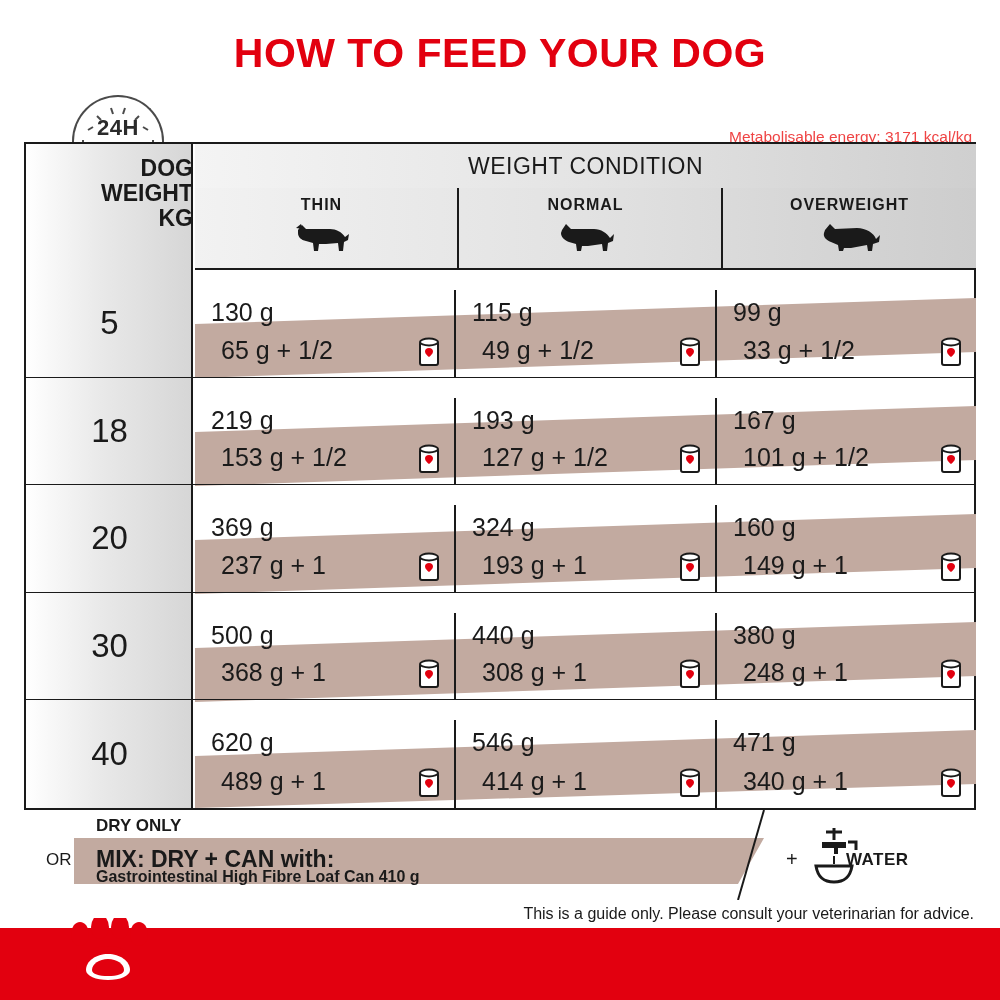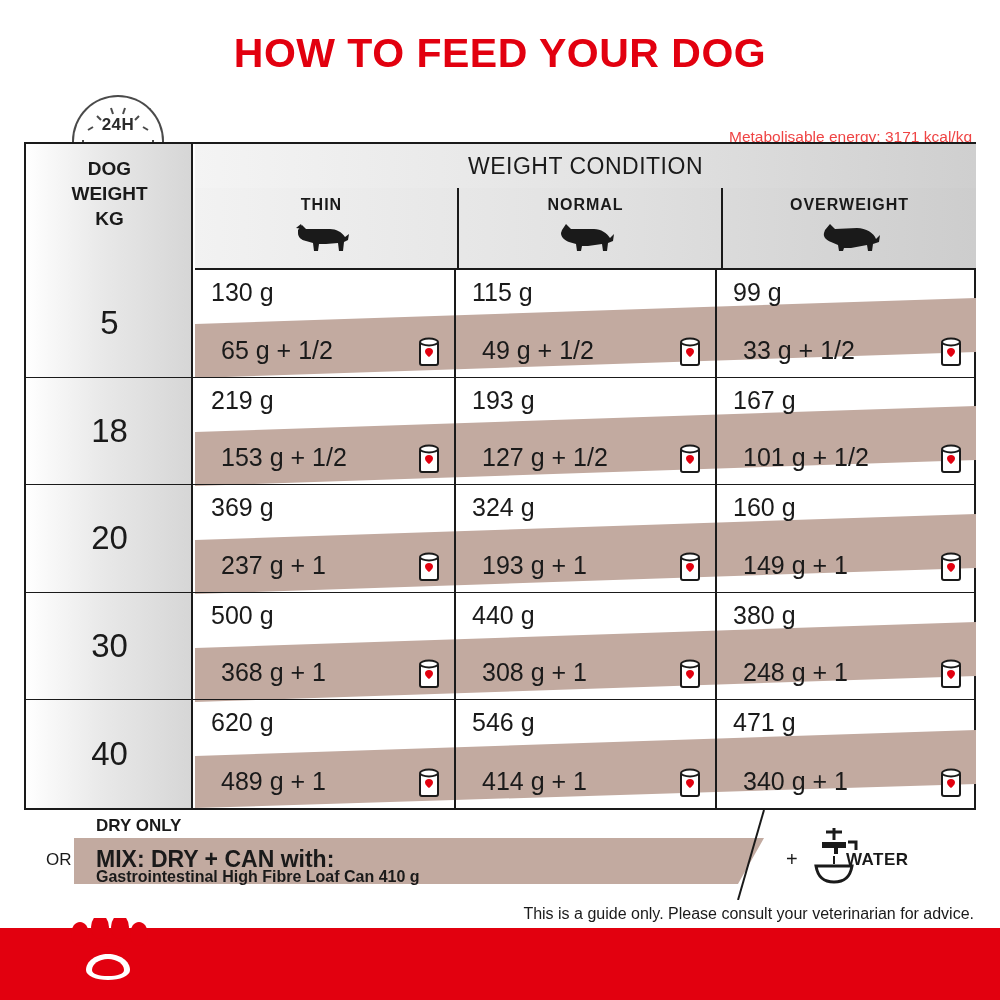--- a/index.html
+++ b/index.html
@@ -44,21 +44,21 @@
     background: #fff;
   }
   .badge24 .ticks {
     position: absolute; left: 7px; top: 7px;
     width: 78px; height: 45px;
   }
   .badge24 .lbl {
     position: absolute;
     left: 0; top: 20px; width: 92px;
     text-align: center;
-    font-size: 17px;
+    font-size: 22px;
     font-weight: bold;
     color: #2b2b2b;
     letter-spacing: 0.5px;
   }
 
   
   .energy {
     position: absolute;
     right: 28px; top: 128px;
     font-size: 15.5px;
@@ -79,22 +79,22 @@
   .leftcol {
     position: absolute;
     left: 0; top: 0;
     width: 167px; height: 664px;
     background: linear-gradient(to right, #ffffff 0%, #e9e9e9 45%, #d6d6d6 100%);
     border-right: 2px solid #1a1a1a;
   }
   .leftcol .dogweight {
     position: absolute;
     top: 12px; left: 0; width: 167px;
-    text-align: center;
-    font-size: 19px;
+    text-align: right;
+    font-size: 23px;
     font-weight: bold;
     line-height: 25px;
     color: #1a1a1a;
   }
 
   
   .wcond {
     position: absolute;
     left: 169px; top: 0;
     width: 781px; height: 44px;
@@ -149,20 +149,21 @@
   }
   .cells {
     position: absolute;
     left: 169px; top: 0;
     width: 781px; height: 100%;
     display: flex;
   }
   .cell {
     flex: 1 1 0;
     position: relative;
+    margin-top: 20px;
   }
   .cell + .cell { border-left: 2px solid #1a1a1a; }
   .dryval {
     position: absolute;
     left: 16px; top: 8px;
     font-size: 25px;
     color: #1a1a1a;
   }
   .mixval {
     position: absolute;

